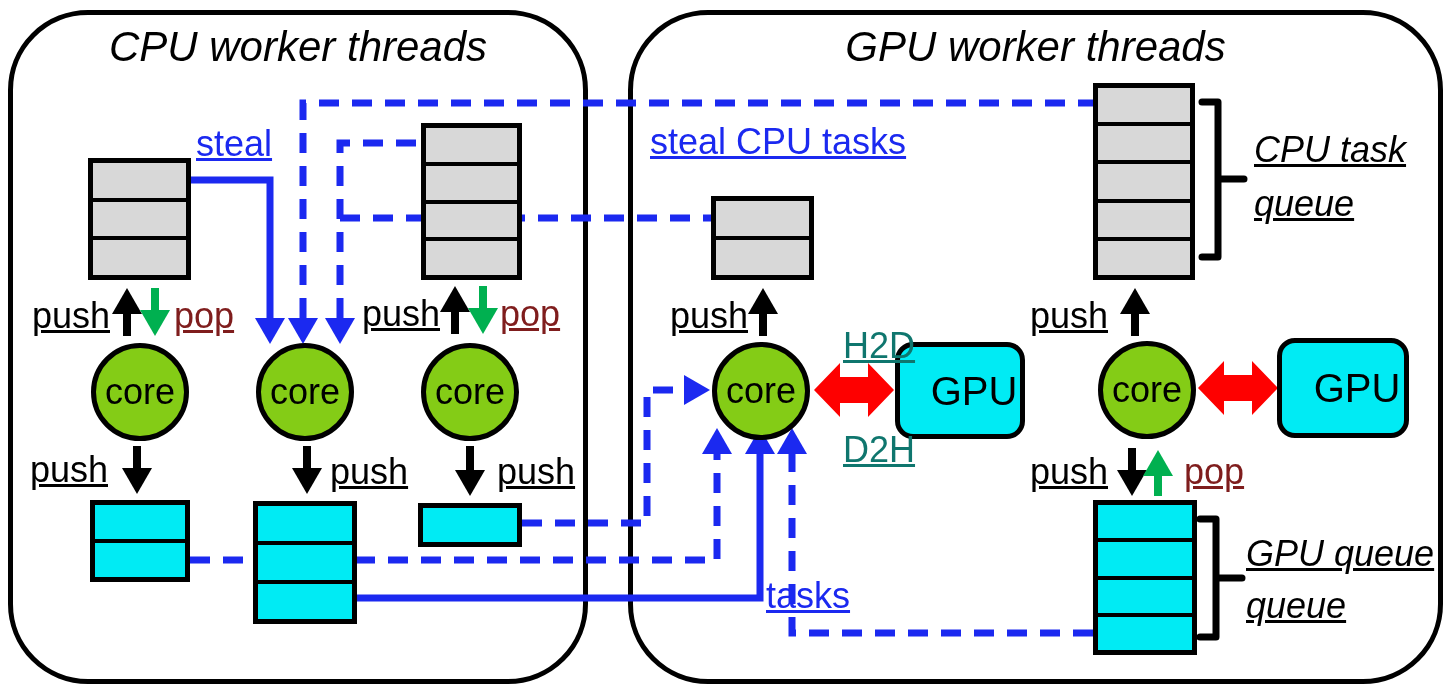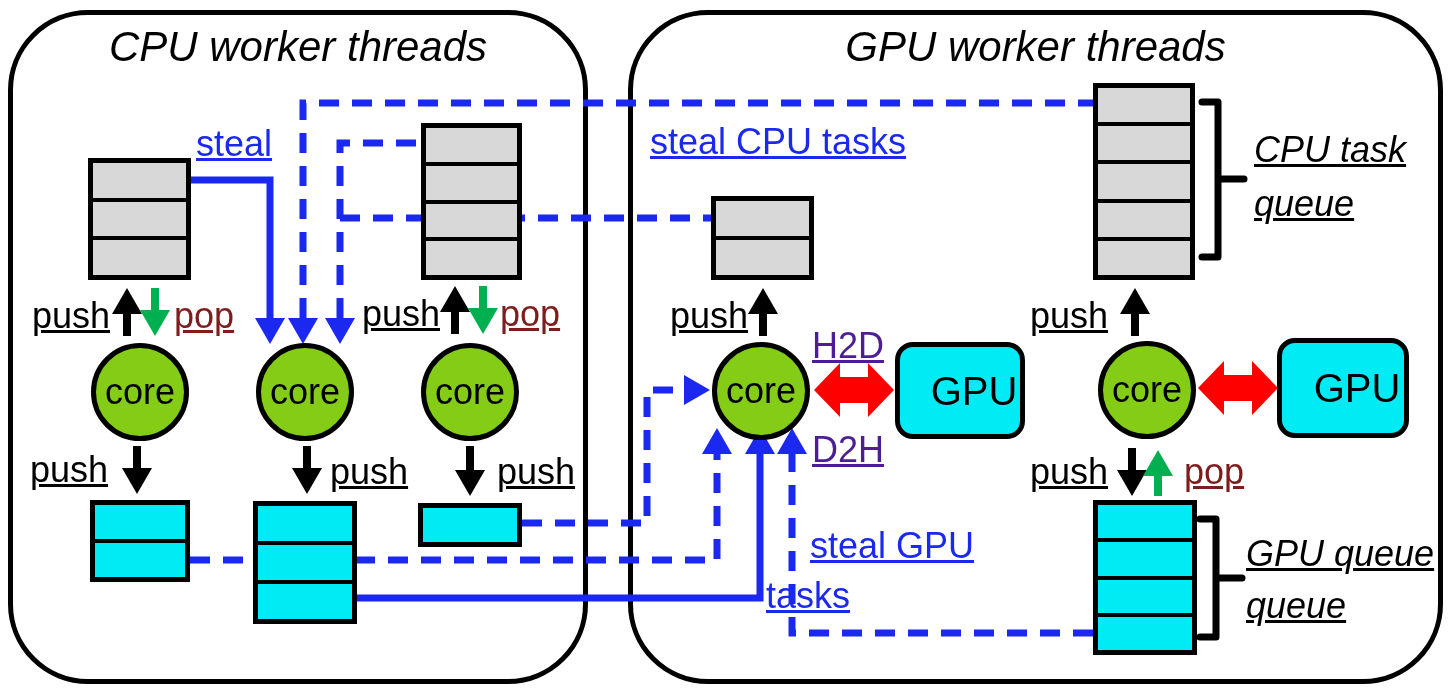--- a/index.html
+++ b/index.html
@@ -21,21 +21,21 @@
   .cyan-q .cell{background:#00ebf4;}
   .core{position:absolute;z-index:3;box-sizing:border-box;width:98px;height:98px;border:5px solid #000;
         border-radius:50%;background:#84cc16;display:flex;align-items:center;justify-content:center;
         font-size:36px;line-height:1;}
   .gpu-box{position:absolute;z-index:3;box-sizing:border-box;border:5px solid #000;border-radius:18px;
         background:#00ebf4;display:flex;align-items:center;justify-content:center;font-size:40px;line-height:1;padding-left:28px;}
   .lbl{position:absolute;z-index:4;font-size:36px;line-height:1.1;white-space:nowrap;text-decoration:underline;}
   .lbl.r{text-align:right;}
   .blue-t{color:#1b29f0;}
   .green-t{color:#7f1d1d;}
-  .red-t{color:#4c1d95;}
+  .red-t{color:#0f766e;margin-left:31px;}
   .it{font-style:italic;}
   .bl{stroke:#1b29f0;stroke-width:7;fill:none;}
   .dash{stroke-dasharray:20 13;}
   .bk{stroke:#000;stroke-width:8;fill:none;}
   .gn{stroke:#00b050;stroke-width:8;fill:none;}
   .brace{stroke:#000;stroke-width:7;fill:none;stroke-linecap:round;stroke-linejoin:round;}
 </style>
 </head>
 <body>
 
@@ -174,21 +174,20 @@
   <div class="lbl green-t" style="left:174px;top:296px;">pop</div>
   <div class="lbl r" style="left:346px;top:294px;width:94px;">push</div>
   <div class="lbl green-t" style="left:500px;top:294px;">pop</div>
   <div class="lbl r" style="left:14px;top:450px;width:94px;">push</div>
   <div class="lbl" style="left:330px;top:452px;">push</div>
   <div class="lbl" style="left:497px;top:452px;">push</div>
   <div class="lbl r" style="left:654px;top:296px;width:94px;">push</div>
   <div class="lbl blue-t" style="left:650px;top:122px;">steal CPU tasks</div>
   <div class="lbl red-t" style="left:812px;top:326px;">H2D</div>
   <div class="lbl red-t" style="left:812px;top:430px;">D2H</div>
-  <div class="lbl blue-t" style="left:810px;top:526px;">steal GPU</div>
   <div class="lbl blue-t" style="left:766px;top:576px;">tasks</div>
   <div class="lbl r" style="left:1014px;top:296px;width:94px;">push</div>
   <div class="lbl r" style="left:1014px;top:452px;width:94px;">push</div>
   <div class="lbl green-t" style="left:1184px;top:452px;">pop</div>
   <div class="lbl it" style="left:1254px;top:130px;">CPU task</div>
   <div class="lbl it" style="left:1254px;top:184px;">queue</div>
   <div class="lbl it" style="left:1246px;top:534px;">GPU queue</div>
   <div class="lbl it" style="left:1246px;top:586px;">queue</div>
 
 </div>

